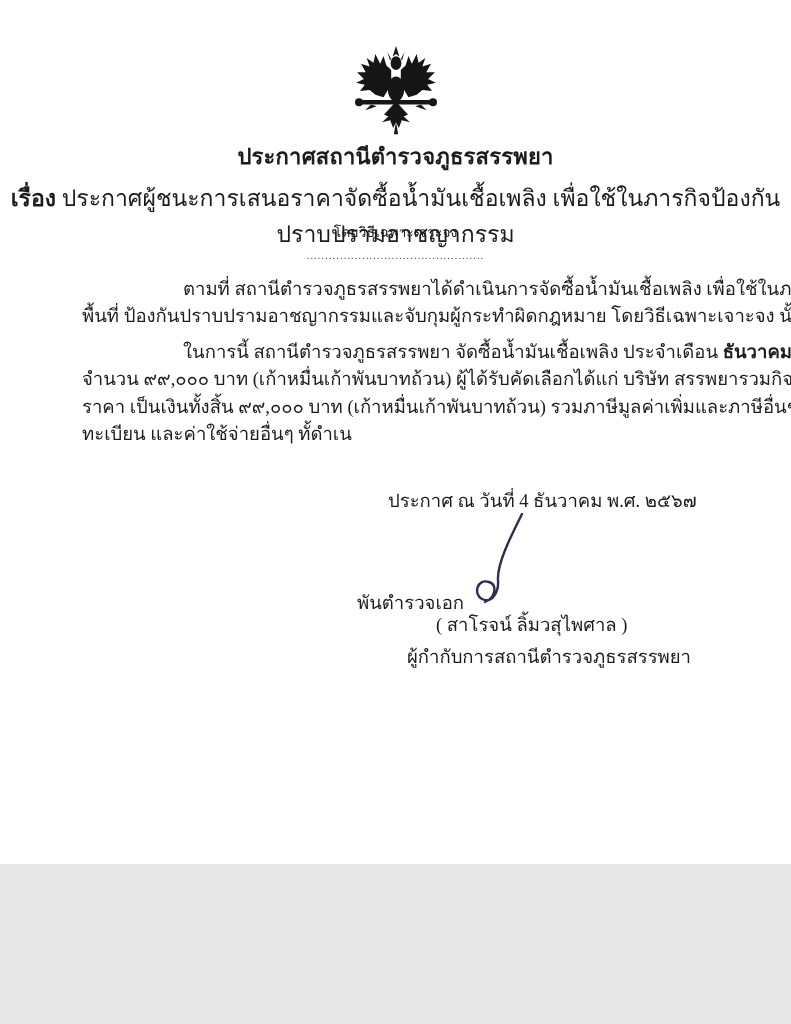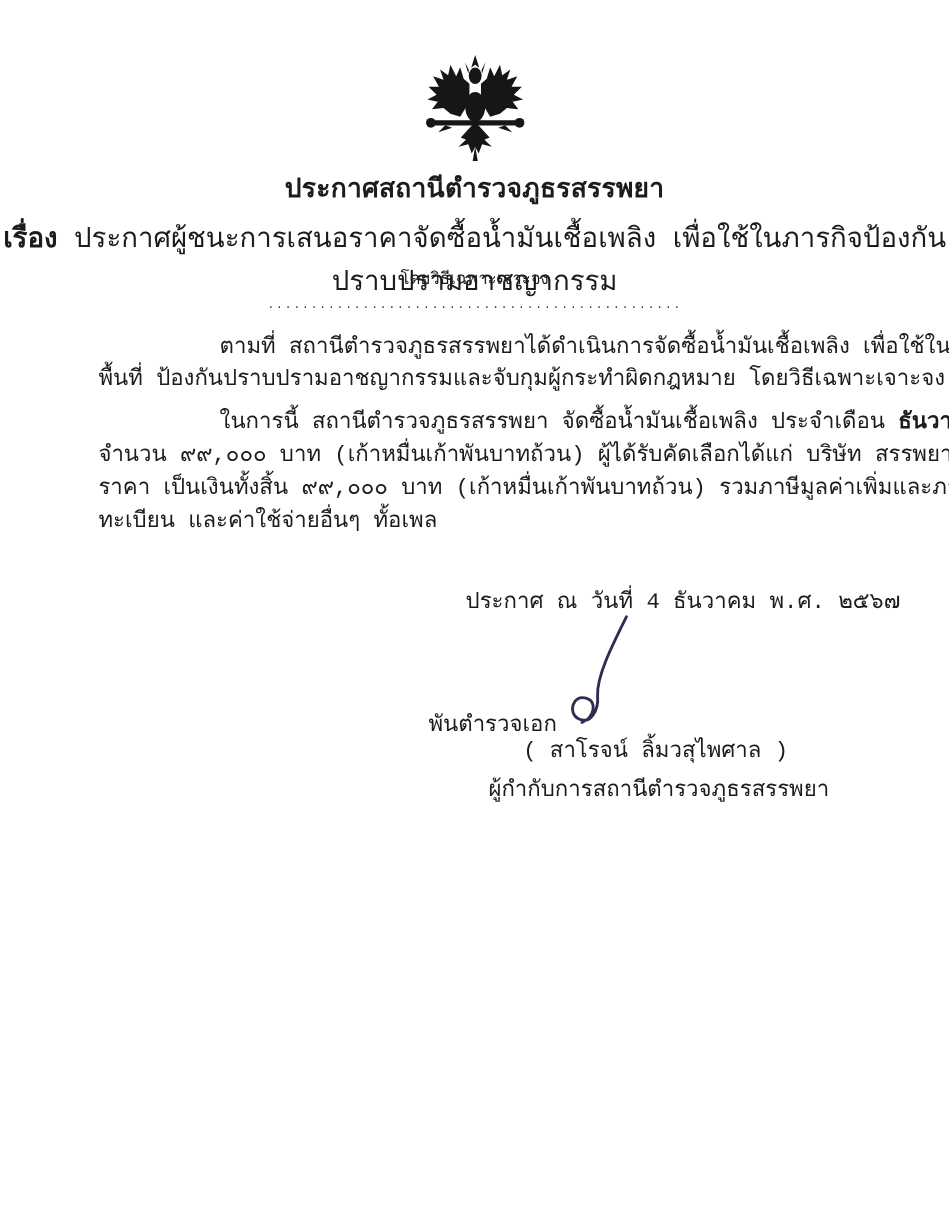--- a/index.html
+++ b/index.html
@@ -1,21 +1,21 @@
 <!DOCTYPE html>
 <html lang="th"><head>
 <meta charset="utf-8">
 <style>
   html,body{margin:0;padding:0;background:#e8e8e8;}
   .page{
     position:relative;
-    width:791px;height:1024px;
+    width:791px;height:864px;
     margin:0 auto;
     background:#ffffff;
-    font-family:Liberation Mono, monospace;
+    font-family:Liberation Serif, serif;
     color:#1c1c1c;
     overflow:hidden;
   }
   .abs{position:absolute;}
   .centered{left:0;width:791px;text-align:center;}
   .doc-title{font-size:22px;font-weight:bold;letter-spacing:.2px;}
   .subject{font-size:23px;}
   .subject .lbl{font-weight:bold;}
   .method{font-size:14px;}
   .dots{font-size:10px;letter-spacing:1.2px;color:#3a3a3a;}
@@ -74,21 +74,21 @@
     <div class="line indent">ตามที่ สถานีตำรวจภูธรสรรพยาได้ดำเนินการจัดซื้อน้ำมันเชื้อเพลิง เพื่อใช้ในภารกิจออกตรวจ</div>
     <div class="line">พื้นที่ ป้องกันปราบปรามอาชญากรรมและจับกุมผู้กระทำผิดกฎหมาย โดยวิธีเฉพาะเจาะจง นั้น</div>
   </div>
 
   <div class="abs para" style="top:339px;">
     <div class="line indent">
       <span>ในการนี้ สถานีตำรวจภูธรสรรพยา จัดซื้อน้ำมันเชื้อเพลิง ประจำเดือน </span><span class="bold">ธันวาคม ๒๕๖๗</span>
     </div>
     <div class="line">จำนวน ๙๙,๐๐๐ บาท (เก้าหมื่นเก้าพันบาทถ้วน) ผู้ได้รับคัดเลือกได้แก่ บริษัท สรรพยารวมกิจ จำกัด โดยได้เสนอ</div>
     <div class="line">ราคา เป็นเงินทั้งสิ้น ๙๙,๐๐๐ บาท (เก้าหมื่นเก้าพันบาทถ้วน)  รวมภาษีมูลค่าเพิ่มและภาษีอื่นๆ ค่าขนส่ง ค่าจด</div>
-    <div class="line">ทะเบียน และค่าใช้จ่ายอื่นๆ ทั้อเพล</div>
+    <div class="line">ทะเบียน และค่าใช้จ่ายอื่นๆ ทั้ดำเน</div>
   </div>
 
   <div class="abs closing-text" style="top:486px;left:388px;">ประกาศ ณ วันที่ 4 ธันวาคม พ.ศ. ๒๕๖๗</div>
 
   <div class="abs" style="top:508px;left:462px;">
     <svg width="76" height="104" viewBox="0 0 76 104" aria-hidden="true">
       <path d="M60,6 C48,30 35,56 36,72 C37,84 30,96 20,91 C11,86.5 15,70 27,74 C36,77 33,90 23,94" fill="none" stroke="#2e2e52" stroke-width="2.4" stroke-linecap="round"></path>
     </svg>
   </div>
 

